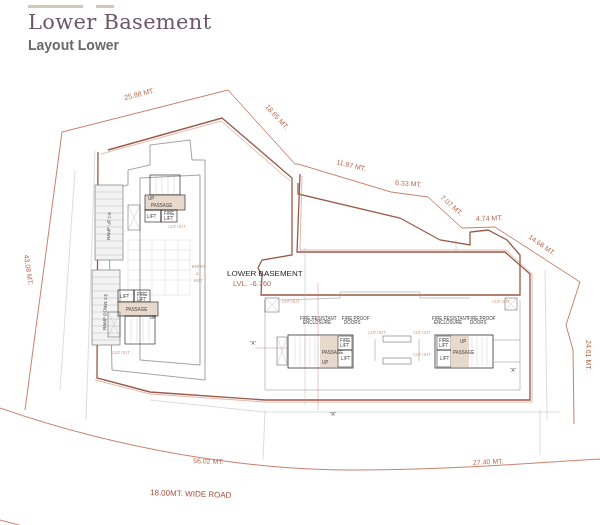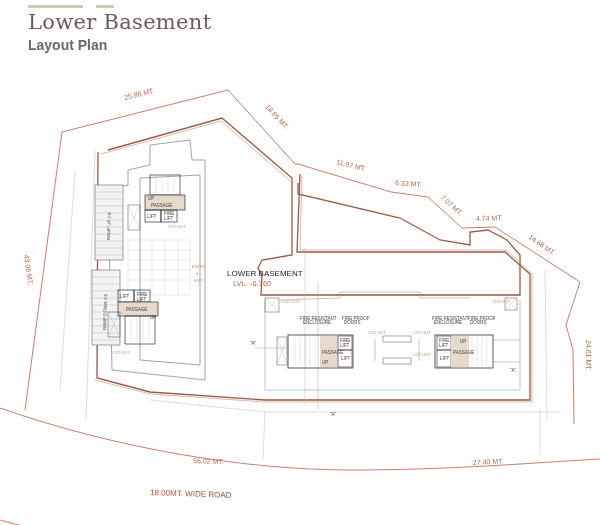--- a/index.html
+++ b/index.html
@@ -14,21 +14,21 @@
     .big { font-family: "Liberation Sans", sans-serif; font-size: 8px; fill: #222; }
     .lvl { font-family: "Liberation Sans", sans-serif; font-size: 7.5px; fill: #b86a50; }
     .road { font-family: "Liberation Sans", sans-serif; font-size: 8px; fill: #a8503a; }
   </style>
 </head>
 <body>
 
 <div class="deco" style="left:28px;width:55px;"></div>
 <div class="deco" style="left:96px;width:18px;"></div>
 <div class="title-main">Lower Basement</div>
-<div class="title-sub">Layout Plan</div>
+<div class="title-sub">Layout Lower</div>
 
 <svg class="plan" width="600" height="525" viewBox="0 0 600 525">
 
   <g fill="none" stroke="#c0735a" stroke-width="0.9">
     <path d="M 62 132 L 228 90 L 295 164 L 298 164 L 391 192 L 428 197 L 462 228 L 495 227 L 580 282 L 566 325 L 573 350 L 574 424"></path>
     <path d="M 62 132 L 25 410"></path>
     <path d="M 0 408 C 120 450 250 470 350 470 C 450 470 530 463 600 459"></path>
     <path d="M 0 520 L 75 540"></path>
   </g>
 

